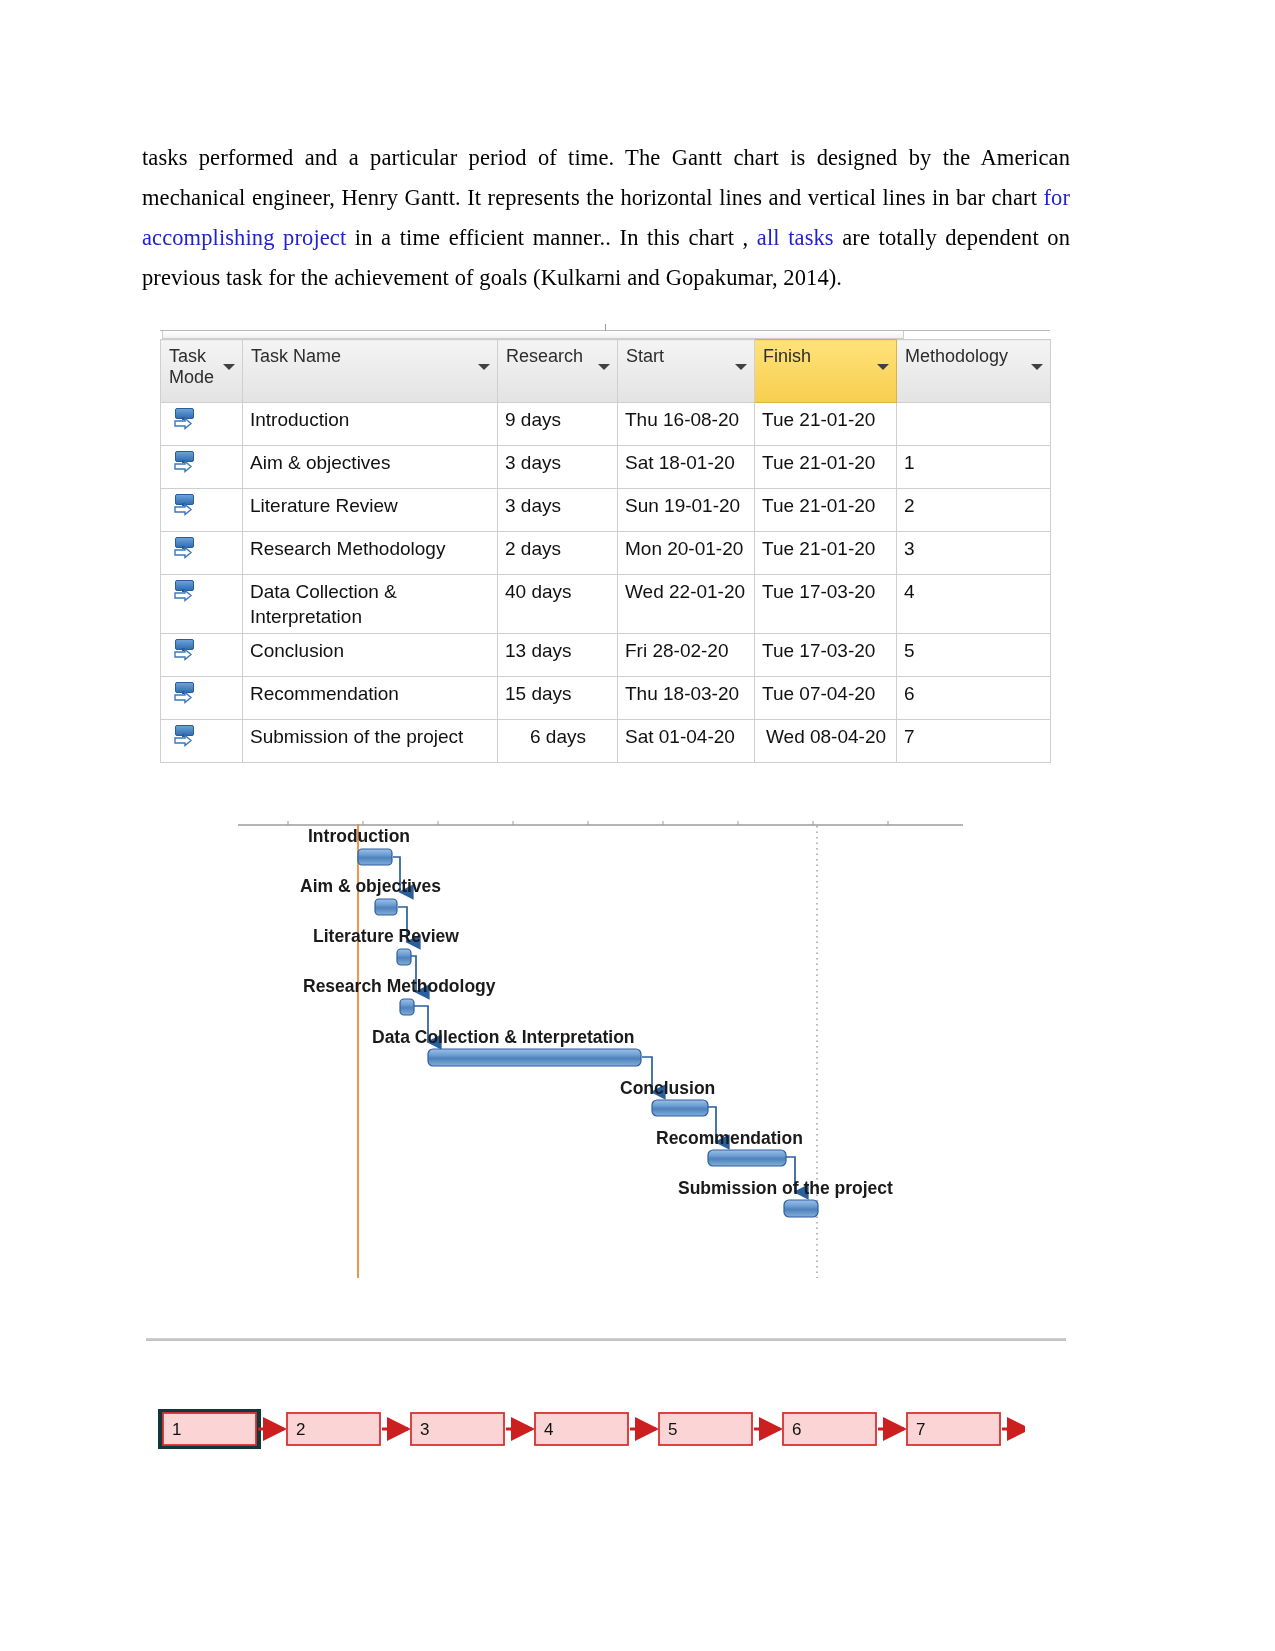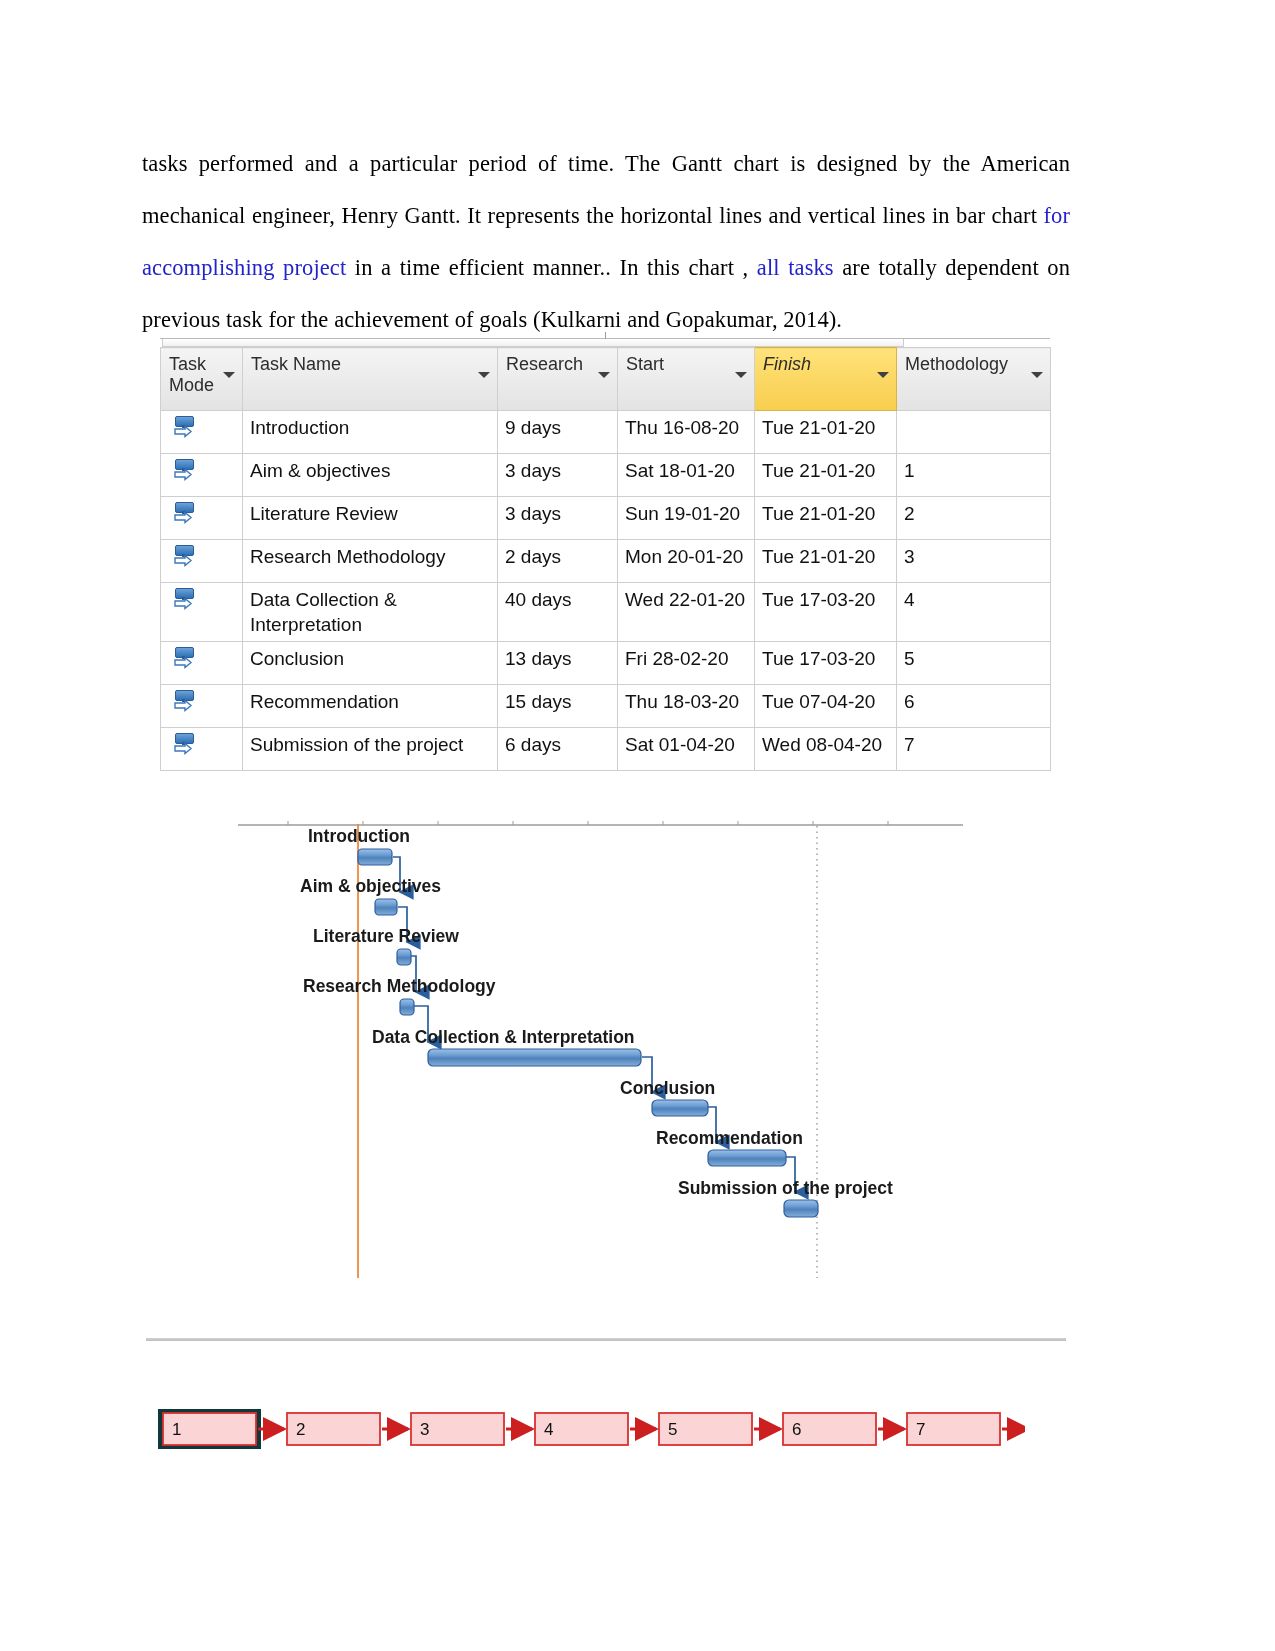--- a/index.html
+++ b/index.html
@@ -22,32 +22,32 @@
   }
 
   
   .paragraph {
     position: absolute;
     left: 142px;
     top: 138px;
     width: 928px;
     font-family: "Liberation Serif", serif;
     font-size: 22.5px;
-    line-height: 52px;
+    line-height: 40px;
     text-align: justify;
     color: #000000;
     letter-spacing: 0.1px;
   }
   .lnk { color: #2222cc; }
 
   
   .msp-wrap {
     position: absolute;
     left: 160px;
-    top: 330px;
+    top: 322px;
     width: 890px;
   }
   .msp-ruler {
     height: 8px;
     border-bottom: 1px solid #b9b9b9;
     position: relative;
   }
   .msp-ruler::after{
     content:"";
     position:absolute;
@@ -86,42 +86,41 @@
     color: #2d2d2d;
     height: 52px;
     text-align: left;
     position: relative;
     padding: 6px 22px 4px 8px;
     line-height: 21px;
   }
   table.msp th.hl {
     background: linear-gradient(#ffe27a, #f7ce4e);
     border-color: #d9b440;
-    font-style: italic;
   }
   .th-arrow {
     position: absolute;
     right: 7px;
     top: 24px;
     width: 0; height: 0;
     border-left: 6px solid transparent;
     border-right: 6px solid transparent;
     border-top: 6px solid #404040;
   }
   table.msp td {
     font-size: 19px;
     color: #111;
     height: 34px;
     padding: 4px 6px 4px 7px;
     line-height: 25px;
     background: #ffffff;
   }
   td.c-mode { width: 82px; background:#ffffff; }
   td.c-name { padding-left: 14px; }
-  td.c-blue { background: #e3ecf7; }
+  td.c-blue { background: #e3ecf7; text-align: center; }
   col.w-mode   { width: 82px; }
   col.w-name   { width: 255px; }
   col.w-dur    { width: 120px; }
   col.w-start  { width: 137px; }
   col.w-finish { width: 142px; }
   col.w-pred   { width: 154px; }
 
   
   .mode-icon { display:block; width:26px; height:28px; position:relative; margin-left: 4px;}
   .mode-icon .scr {

